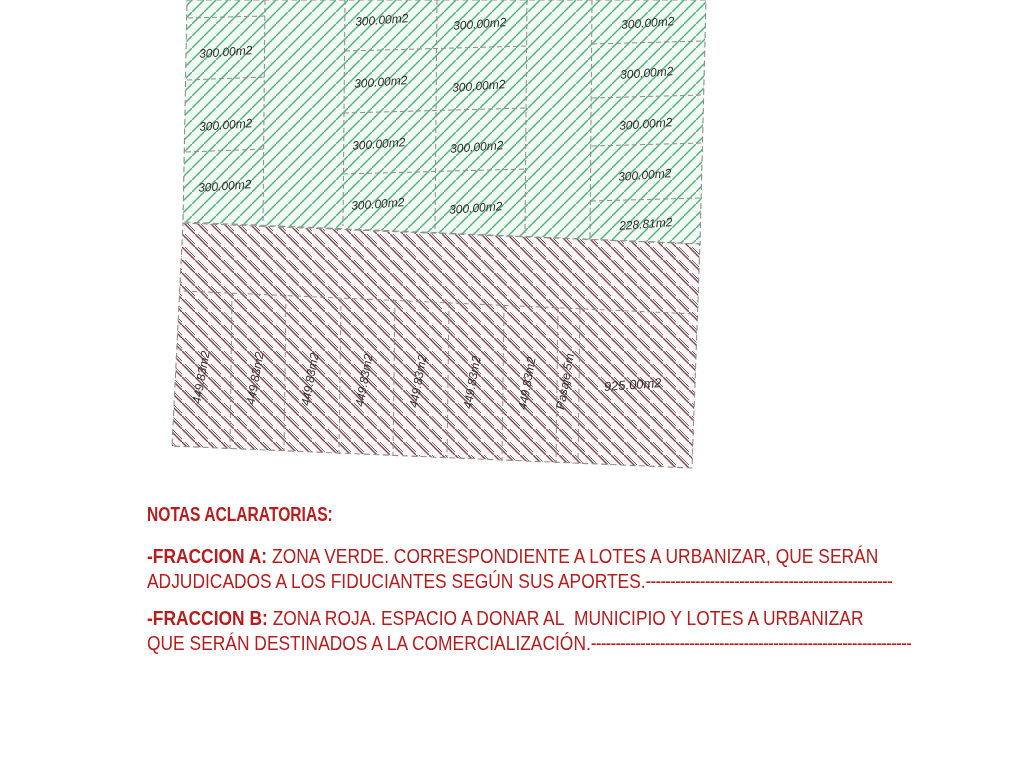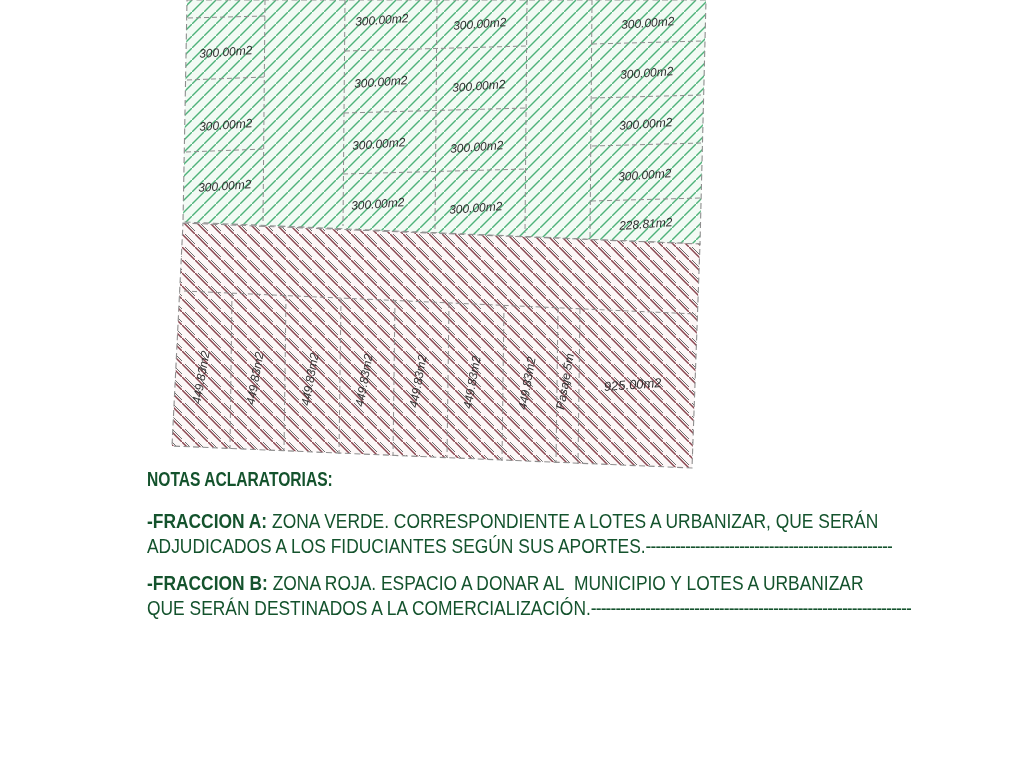--- a/index.html
+++ b/index.html
@@ -32,23 +32,23 @@
   }
   svg text.lot-label-big {
     font-family: "Liberation Sans", sans-serif;
     font-style: italic;
     font-size: 13px;
     fill: #2f2f2f;
   }
   .notes {
     position: absolute;
     left: 147px;
-    top: 468px;
+    top: 503px;
     width: 820px;
-    color: #14532d;
+    color: #b91c1c;
   }
   .notes-title {
     line-height: 22px;
     margin: 0 0 17px 0;
   }
   .notes-title .line {
     font-size: 20px;
     font-weight: bold;
     transform: scaleX(0.78);
   }

